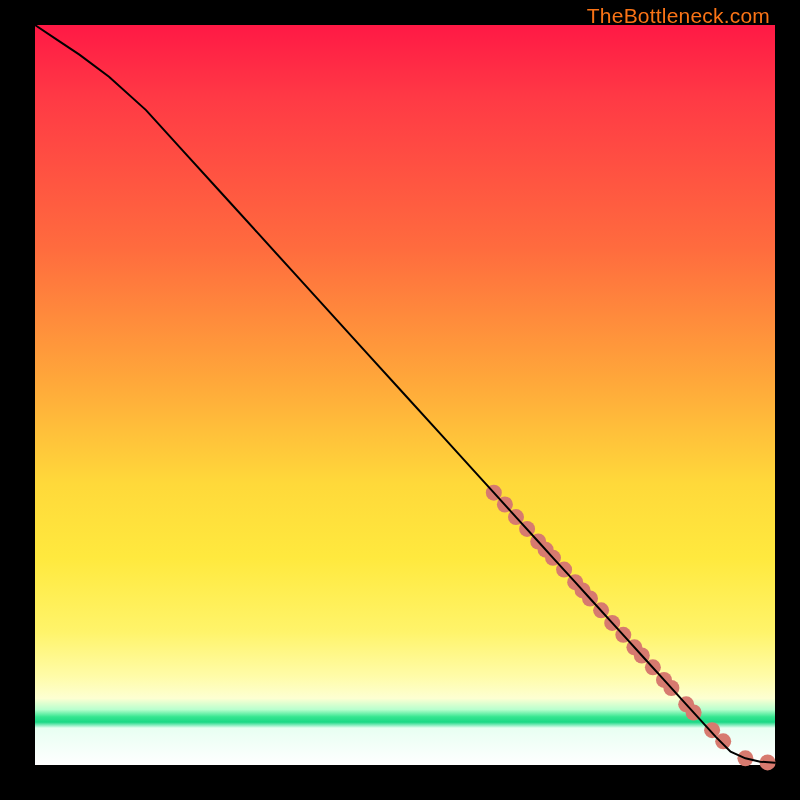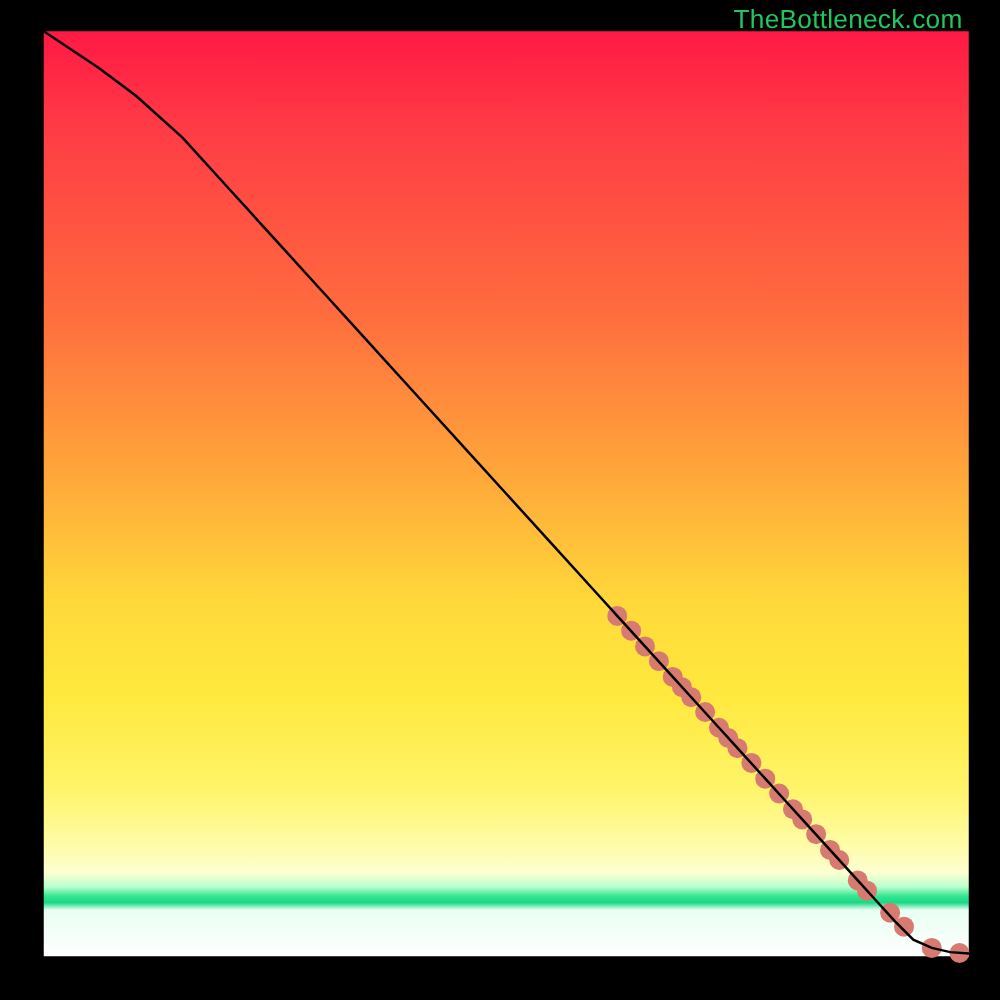--- a/index.html
+++ b/index.html
@@ -49,21 +49,21 @@
     top: 0;
     width: 740px;
     height: 740px;
     overflow: visible;
   }
 
   .watermark {
     position: absolute;
     top: 4px;
     right: 30px;
-    color: #22c55e;
+    color: #f97316;
     font-size: 21px;
     font-weight: 500;
     letter-spacing: 0.2px;
     user-select: none;
   }
 </style>
 </head>
 <body>
 
 <div class="stage">

